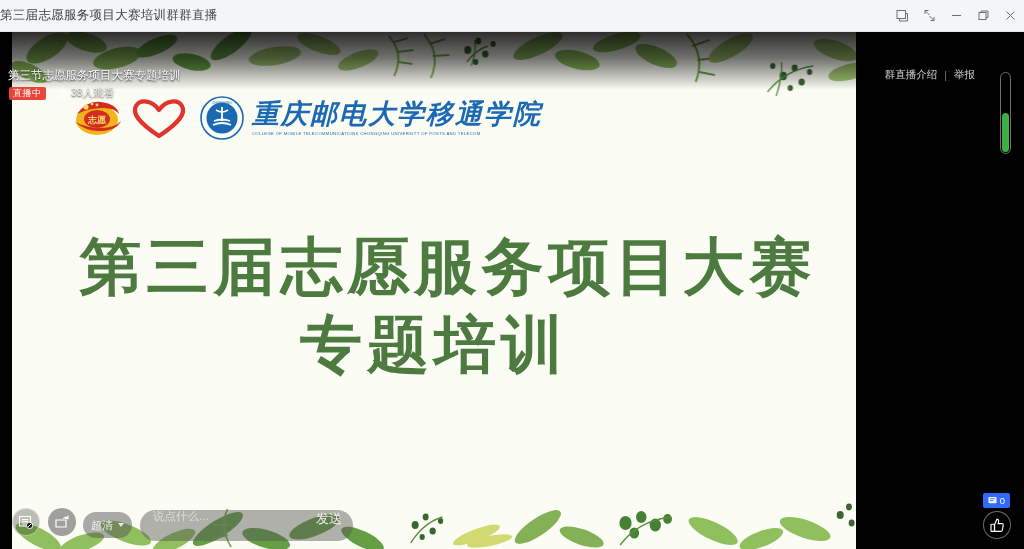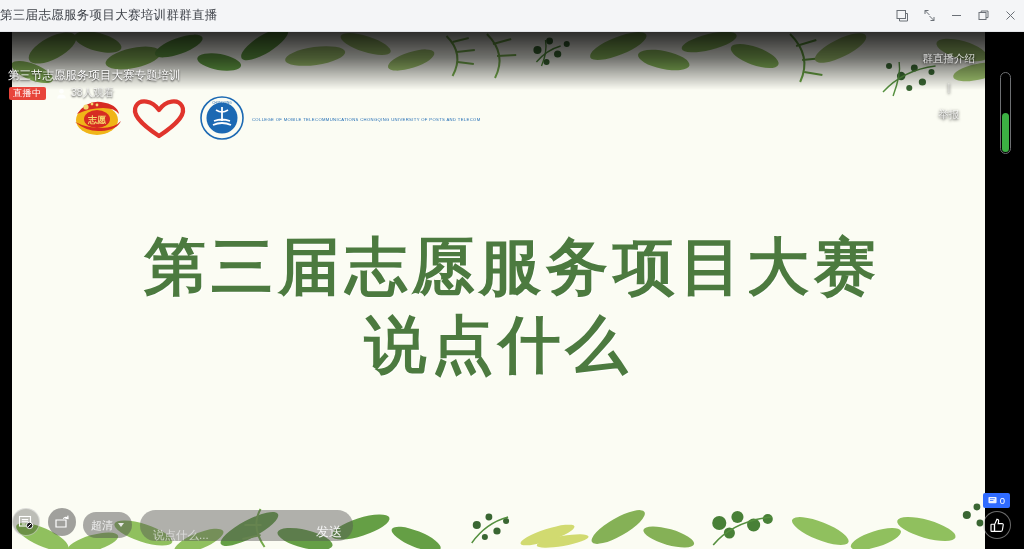--- a/index.html
+++ b/index.html
@@ -30,21 +30,21 @@
   .win-btn svg * { stroke:#6b7077; }
 
   
   .player {
     position:absolute; left:0; top:32px; width:1024px; height:517px;
     background:#000; overflow:hidden;
   }
 
   
   .stage {
-    position:absolute; left:12px; top:0; width:973px; height:517px;
+    position:absolute; left:12px; top:0; width:844px; height:517px;
     background:#fbfcf3; overflow:hidden;
   }
 
   
   .foliage { position:absolute; left:0; width:100%; pointer-events:none; }
   .foliage-top { top:0; height:112px; }
   .foliage-bot { bottom:0; height:86px; }
 
   
   .logo-row {
@@ -104,24 +104,24 @@
   .viewers {
     position:absolute; left:56px; top:54px;
     display:flex; align-items:center; gap:4px;
     font-size:10.5px; color:rgba(255,255,255,.78);
     text-shadow:0 1px 2px rgba(0,0,0,.8);
     white-space:nowrap;
   }
   .viewers svg { display:block; }
 
   .top-right {
-    position:absolute; right:49px; top:20px;
-    display:flex; align-items:center; gap:15px;
+    position:absolute; right:49px; top:36px;
+    display:flex; align-items:center; gap:7px;
     font-size:10.5px; color:rgba(255,255,255,.8);
-    white-space:nowrap; text-shadow:0 1px 3px rgba(0,0,0,.9);flex-direction:column;
+    white-space:nowrap; text-shadow:0 1px 3px rgba(0,0,0,.9);
   }
   .top-right .sep { color:rgba(255,255,255,.45); }
   .top-right a { color:rgba(255,255,255,.8); text-decoration:none; cursor:pointer; }
 
   
   .vol-rail {
     position:absolute; right:13px; top:40px;
     width:11px; height:82px;
     border:1px solid #6d6f72; border-radius:6px;
     background:rgba(0,0,0,.55);
@@ -155,21 +155,21 @@
     height:26px; padding:0 8px; border-radius:13px;
     background:rgba(80,80,80,.48);
     display:flex; align-items:center; gap:5px;
     font-size:11px; color:#f0f0f0; cursor:pointer; white-space:nowrap;
   }
   .chev { width:0;height:0;border-left:3.5px solid transparent;border-right:3.5px solid transparent;border-top:4px solid #e8e8e8; }
   .chatbar {
     position:absolute; left:140px; bottom:8px;
     width:213px; height:31px; border-radius:16px;
     background:rgba(85,85,85,.45);
-    display:flex; align-items:flex-end; justify-content:space-between;
+    display:flex; align-items:flex-start; justify-content:space-between;
     padding:0 11px 0 13px;
   }
   .chat-input {
     border:none; background:transparent; outline:none;
     font-family:inherit; font-size:11.5px; color:#f2f2f2;
     width:140px;
   }
   .chat-input::placeholder { color:rgba(235,235,235,.72); }
   .send-btn {
     font-size:13px; color:#f2f2f2; cursor:pointer; white-space:nowrap;
@@ -403,27 +403,28 @@
           <svg width="44" height="44" viewBox="0 0 44 44">
             <circle cx="22" cy="22" r="21" fill="none" stroke="#1c69b3" stroke-width="1.6"></circle>
             <circle cx="22" cy="22" r="15.5" fill="#1c69b3"></circle>
             <path d="M13 29 q 9 -4 18 0 M14 25 q 8 -3 16 0 M22 11 l 0 14" stroke="#ffffff" stroke-width="1.8" fill="none"></path>
             <path d="M16 14 q 6 4 12 0" stroke="#ffffff" stroke-width="1.6" fill="none"></path>
             <text x="22" y="7.5" font-size="3.1" fill="#1c69b3" text-anchor="middle" font-family="'Liberation Sans',sans-serif">CHONGQING</text>
           </svg>
         </div>
 
         <div class="school-block">
+          <div class="school-cn" style="color: rgb(28, 105, 179);">重庆邮电大学移通学院</div>
           <div class="school-en" style="color: rgb(28, 105, 179);">COLLEGE OF MOBILE TELECOMMUNICATIONS CHONGQING UNIVERSITY OF POSTS AND TELECOM</div>
         </div>
       </div>
 
       <div class="slide-title" style="color: rgb(76, 122, 63);">
         <div class="line1">第三届志愿服务项目大赛</div>
-        <div class="line2">说点什么</div>
+        <div class="line2">专题培训</div>
       </div>
     </div>
 
     <div class="top-overlay"></div>
 
     <div class="live-title">第三节志愿服务项目大赛专题培训</div>
     <div class="live-badge">直播中</div>
 
     <div class="viewers">
       <svg width="11" height="11" viewBox="0 0 11 11">

